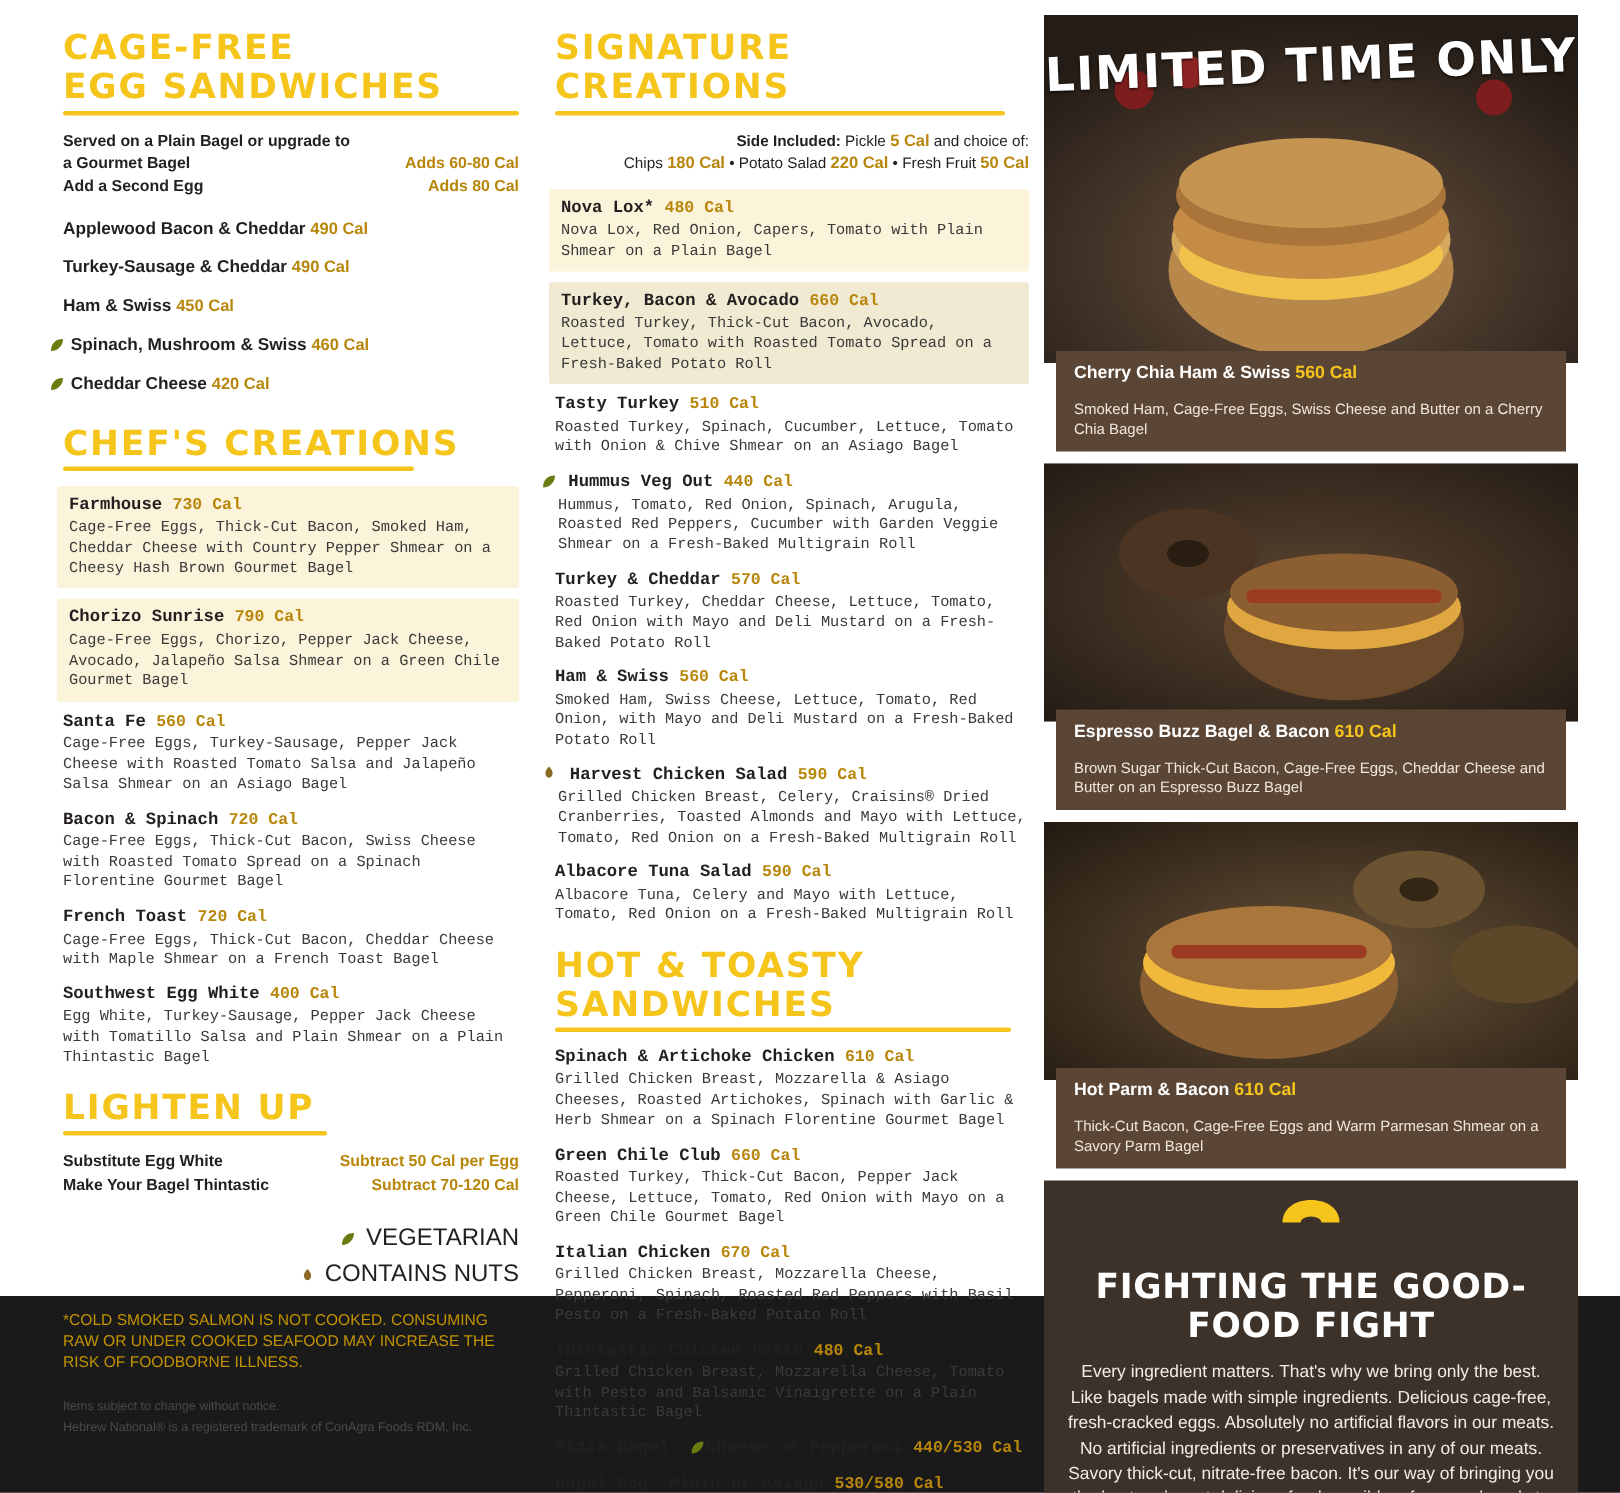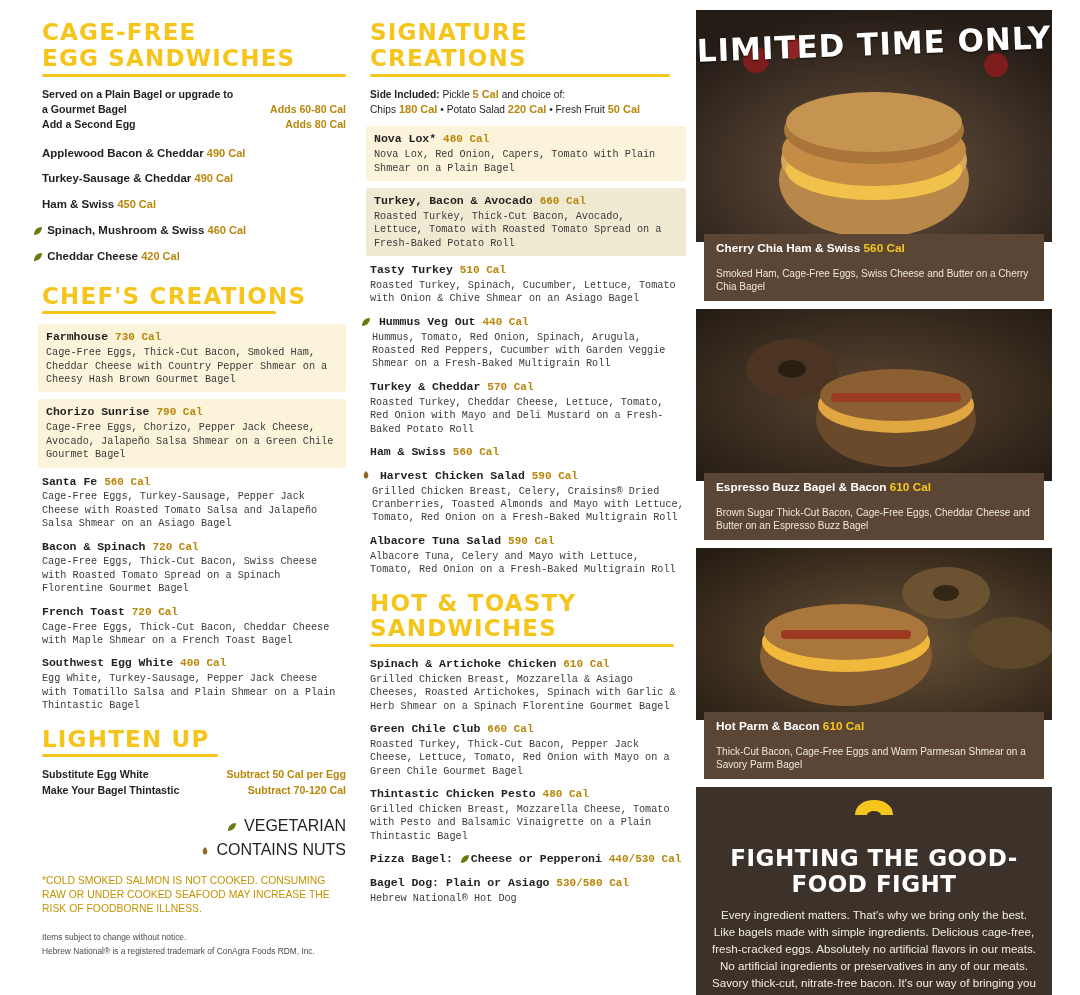--- a/index.html
+++ b/index.html
@@ -7,21 +7,21 @@
     margin: 0; padding: 0;
     background: #1a1a1a;
   }
   body {
     width: 1080px; height: 995px;
     font-family: "Liberation Sans", sans-serif;
     overflow: hidden;
   }
   .page {
     position: relative;
-    width: 1080px; height: 995px;
+    width: 1080px; height: 864px;
     background: #ffffff;
     display: flex;
     padding: 10px 8px 14px 8px;
   }
   
   .col { position: relative; }
   .col-left  { width: 352px; padding: 10px 14px 0 34px; }
   .col-mid   { width: 336px; padding: 10px 10px 0 10px; }
   .col-right { width: 356px; padding: 0; position: relative; }
 
@@ -327,21 +327,21 @@
     <div class="warn" style="text-transform:uppercase">*COLD SMOKED SALMON IS NOT COOKED. CONSUMING RAW OR UNDER COOKED SEAFOOD MAY INCREASE THE RISK OF FOODBORNE ILLNESS.</div>
     <div class="fineprint">Items subject to change without notice.</div>
     <div class="fineprint" style="margin-top:2px">Hebrew National® is a registered trademark of ConAgra Foods RDM, Inc.</div>
   </div>
 
   <div class="col col-mid">
 
     <h2 class="hand-head">SIGNATURE CREATIONS</h2>
     <div class="rule w4"></div>
 
-    <div style="text-align:left;font-size:10.2px;color:#231f20;line-height:1.45;margin-bottom:8px">
+    <div style="text-align:right;font-size:10.2px;color:#231f20;line-height:1.45;margin-bottom:8px">
       <div>
         <b>Side Included:</b>
         <span>Pickle</span>
         <span class="cal">5 Cal</span>
         <span>and choice of:</span>
       </div>
       <div>
         <span>Chips</span>
         <span class="cal">180 Cal</span>
         •
@@ -394,20 +394,21 @@
         <span class="cal">570 Cal</span>
       </span>
       <span class="desc">Roasted Turkey, Cheddar Cheese, Lettuce, Tomato, Red Onion with Mayo and Deli Mustard on a Fresh-Baked Potato Roll</span>
     </div>
 
     <div class="item">
       <span class="item-name">
         <span>Ham &amp; Swiss</span>
         <span class="cal">560 Cal</span>
       </span>
+      <span class="desc">Smoked Ham, Swiss Cheese, Lettuce, Tomato, Red Onion, with Mayo and Deli Mustard on a Fresh-Baked Potato Roll</span>
     </div>
 
     <div class="item" style="margin-left:-9px">
       <span class="item-name">
         <span class="nut"><svg viewBox="0 0 10 10" width="10" height="10" style="vertical-align:-1px">
               <path d="M5 1C3 3 2 5 3 7c1 2 3 2 4 0 1-2 0-4-2-6z" fill="#8a6a22"></path>
             </svg></span>
         <span>Harvest Chicken Salad</span>
         <span class="cal">590 Cal</span>
       </span>
@@ -434,20 +435,27 @@
     </div>
 
     <div class="item">
       <span class="item-name">
         <span>Green Chile Club</span>
         <span class="cal">660 Cal</span>
       </span>
       <span class="desc">Roasted Turkey, Thick-Cut Bacon, Pepper Jack Cheese, Lettuce, Tomato, Red Onion with Mayo on a Green Chile Gourmet Bagel</span>
     </div>
 
+    <div class="item">
+      <span class="item-name">
+        <span>Italian Chicken</span>
+        <span class="cal">670 Cal</span>
+      </span>
+      <span class="desc">Grilled Chicken Breast, Mozzarella Cheese, Pepperoni, Spinach, Roasted Red Peppers with Basil Pesto on a Fresh-Baked Potato Roll</span>
+    </div>
 
     <div class="item">
       <span class="item-name">
         <span>Thintastic Chicken Pesto</span>
         <span class="cal">480 Cal</span>
       </span>
       <span class="desc">Grilled Chicken Breast, Mozzarella Cheese, Tomato with Pesto and Balsamic Vinaigrette on a Plain Thintastic Bagel</span>
     </div>
 
     <div class="item">

